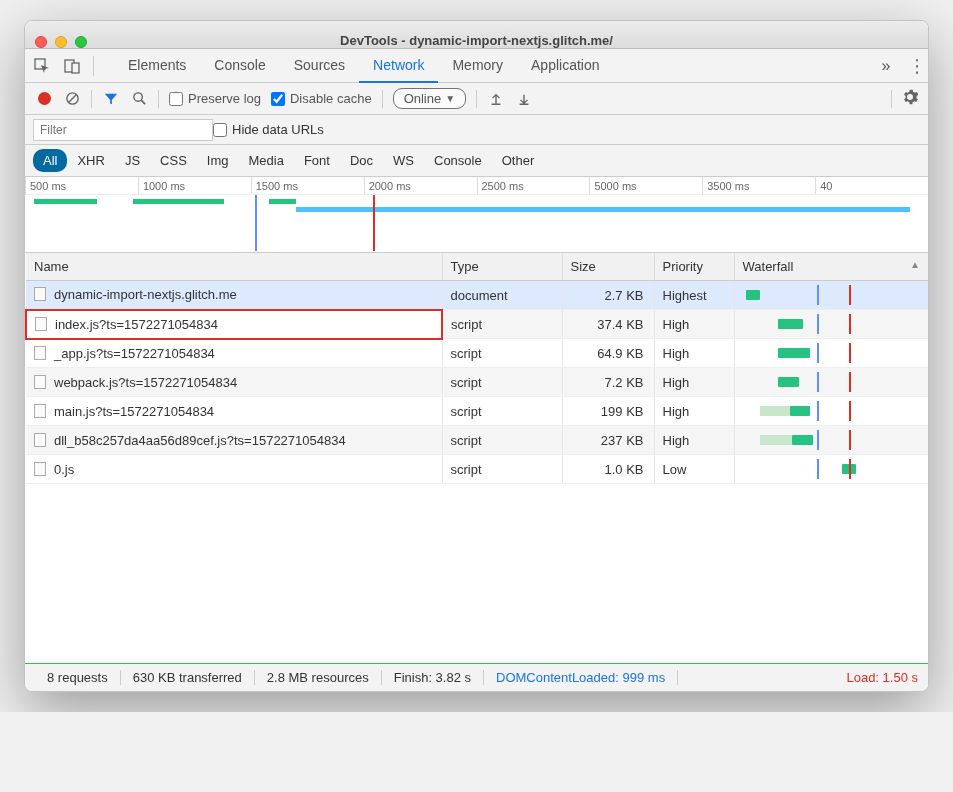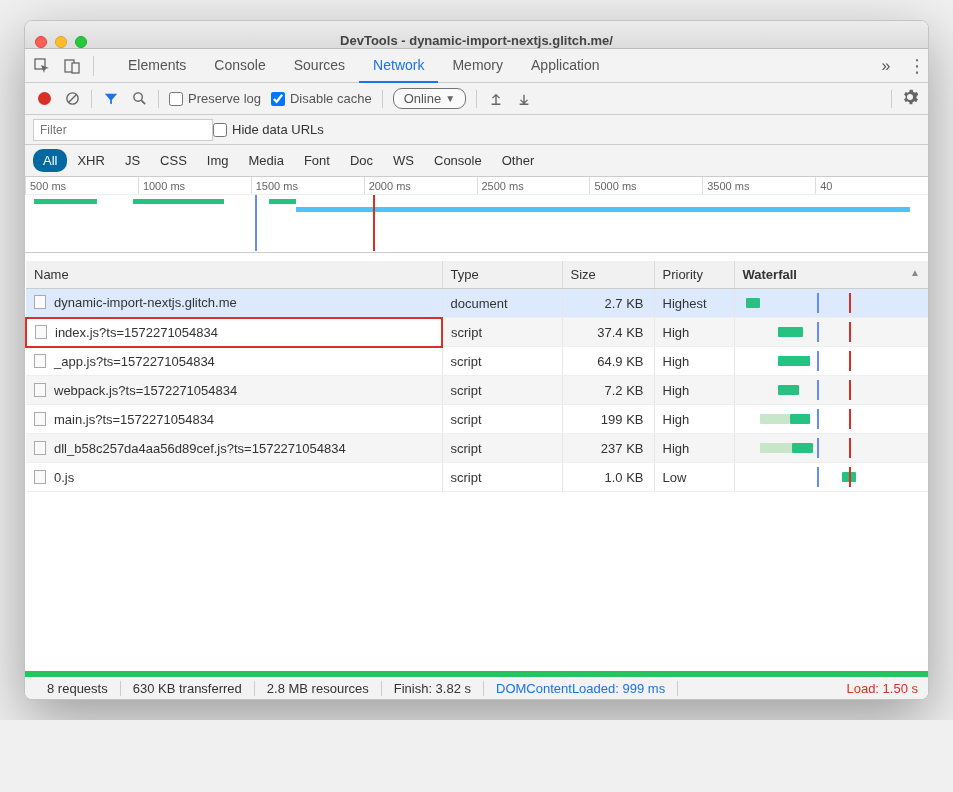--- a/index.html
+++ b/index.html
@@ -105,46 +105,46 @@
     background:#fff;
   }
   .ruler { height:18px; display:flex; font-size:11px; color:#666; border-bottom:1px solid #eee;}
   .ruler span { flex:1; padding-left:4px; border-left:1px solid #ddd; line-height:18px;}
   .overview-canvas { position:relative; height:56px;}
   .ov-bar { position:absolute; top:4px; height:5px; background:#26c281;}
   .ov-bar.blue { background:#4fc3f7; top:12px; height:5px;}
   .dcl-line { position:absolute; top:0; bottom:0; width:2px; background:#638cff; }
   .load-line{ position:absolute; top:0; bottom:0; width:2px; background:#d93025; }
   
-  .table-wrap { height: 410px; overflow:auto; position:relative; background:#fff;margin-top:8px;}
+  .table-wrap { height: 410px; overflow:auto; position:relative; background:#fff;}
   table { width:100%; border-collapse:collapse; table-layout:fixed; }
   col.c-name{width:416px;} col.c-type{width:120px;} col.c-size{width:92px;} col.c-prio{width:80px;} col.c-wf{}
   thead th {
     text-align:left; font-weight:400; padding:6px 8px;
     background:#f1f1f1; border-bottom:1px solid #ccc; border-right:1px solid #ddd;
     position:sticky; top:0; font-size:13px; color:#333;
   }
-  thead th:last-child{border-right:none;font-weight:bold;}
+  thead th:last-child{border-right:none;}
   tbody td { padding:4px 8px; border-right:1px solid #e6e6e6; border-bottom:1px solid #eee; font-size:13px; white-space:nowrap; overflow:hidden; text-overflow:ellipsis;}
   tbody td:last-child{border-right:none;}
   tbody tr:nth-child(odd) td { background:#fff; }
   tbody tr:nth-child(even) td { background:#f5f5f5; }
   tbody tr.selected td { background:#ddeafd !important; }
   tbody tr.highlighted td.name-cell { border:2px solid #d93025; background:#fff; }
   .file-ic { display:inline-block; width:12px; height:14px; border:1px solid #aaa; margin-right:8px; vertical-align:-2px; background:#fafafa;}
   td.size{ text-align:right; padding-right:10px;}
   .wf-cell { position:relative; height:20px;}
   .wf-bar { position:absolute; top:5px; height:10px; background:#26c281; border-radius:1px;}
   .wf-bar.lt { background:#c8e6c9;}
   .wf-bar.blue { background:#29b6f6;}
   .wf-dcl { position:absolute; top:0; bottom:0; width:2px; background:#638cff;}
   .wf-load{ position:absolute; top:0; bottom:0; width:2px; background:#d93025;}
   
   .status {
-    height:28px; border-top:6px solid #22c55e;
+    height:28px; border-top:1px solid #22c55e;
     display:flex; align-items:center; padding:0 10px;
     font-size:13px; background:#f3f3f3;
   }
   .status span { padding:0 12px; border-right:1px solid #ccc;}
   .status span:last-child{border-right:none; padding-right:0; margin-left:auto;}
   .status .dcl { color:#1a73e8;}
   .status .load{ color:#d93025;}
   .sort-arrow { float:right; color:#888; font-size:10px;}
 </style>
 </head>

